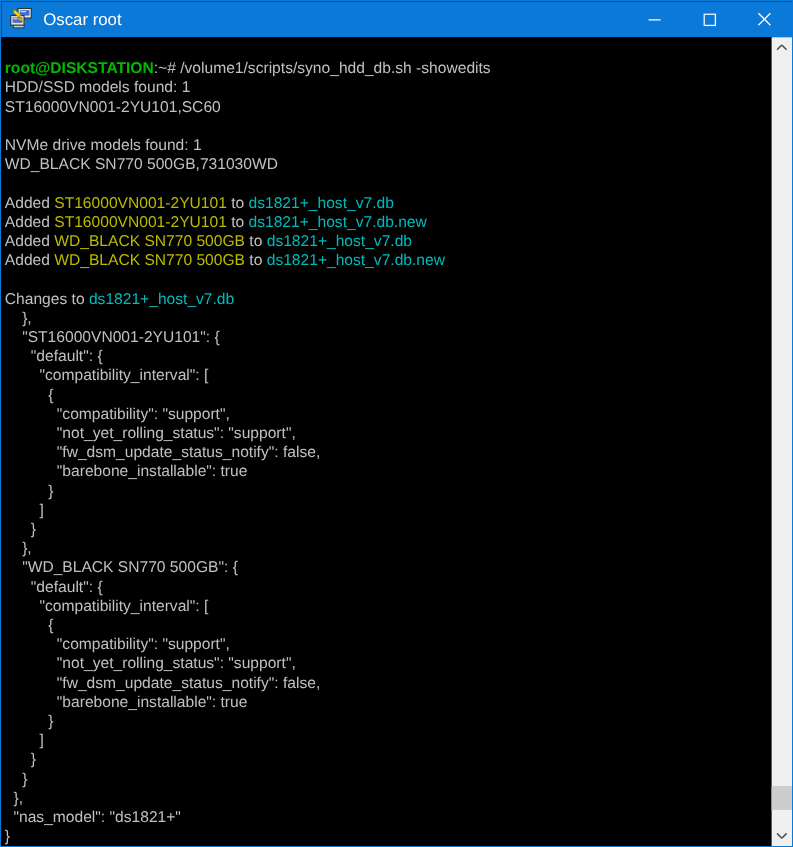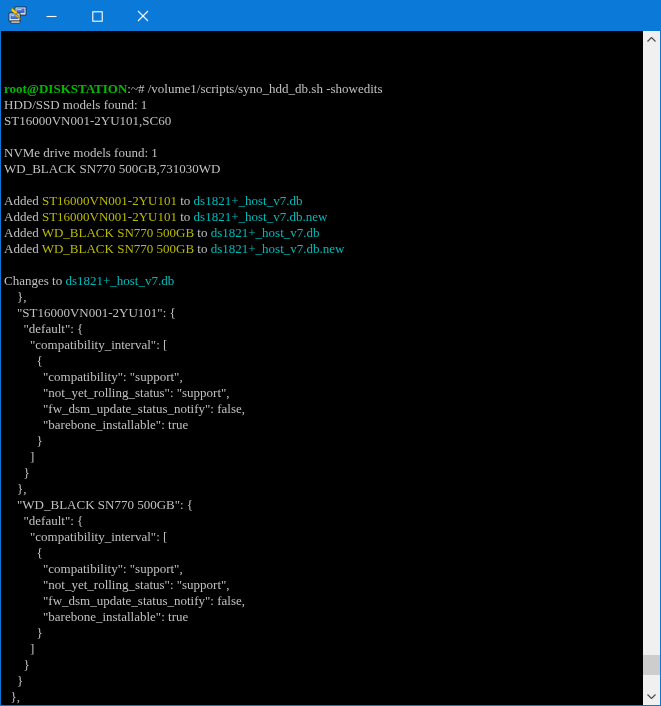--- a/index.html
+++ b/index.html
@@ -57,27 +57,26 @@
   
   .term-body {
     position: relative;
     width: 659px;
     height: 674px;
     background: var(--term-bg);
   }
   .term-screen {
     position: absolute;
     left: 0; top: 0; right: 17px; bottom: 0;
-    padding: 3px 0 0 3px;
-    font-family: Liberation Serif, serif;
+    padding: 18px 0 0 3px;
+    font-family: Liberation Sans, sans-serif;
     font-size: 13px;
     line-height: 16px;
     white-space: pre;
     overflow: hidden;
-    margin-top: 47px;
   }
   .line { height: 16px; }
   .c-fg     { color: var(--fg); }
   .c-green  { color: var(--green); font-weight: bold; }
   .c-yellow { color: var(--yellow); }
   .c-cyan   { color: var(--cyan); }
 
   
   .scrollbar {
     position: absolute;
@@ -112,20 +111,21 @@
       <rect x="8.5" y="2.5" width="8" height="4.5" fill="#3c6cd4"></rect>
       <rect x="9.2" y="3.2" width="4.5" height="1" fill="#cfe0ff"></rect>
 
       <rect x="1" y="7" width="11" height="8" fill="#e8e4dc" stroke="#222" stroke-width="0.8"></rect>
       <rect x="2.5" y="8.5" width="8" height="4.5" fill="#3c6cd4"></rect>
       <rect x="3.2" y="9.2" width="4.5" height="1" fill="#cfe0ff"></rect>
       <rect x="3" y="15" width="9" height="2.2" fill="#cfc9bd" stroke="#222" stroke-width="0.6"></rect>
 
       <polygon points="4,2 10,7 7.5,7.5 13,13 6,9.5 8.6,9 3,4.5" fill="#ffd400" stroke="#8a6d00" stroke-width="0.5"></polygon>
     </svg>
+    <div class="title">Oscar root</div>
     <div class="win-controls">
       <div class="win-btn">
         <svg width="11" height="11" viewBox="0 0 11 11">
           <line x1="0.5" y1="5.5" x2="10.5" y2="5.5" stroke="#fff" stroke-width="1.1"></line>
         </svg>
       </div>
       <div class="win-btn">
         <svg width="11" height="11" viewBox="0 0 11 11">
           <rect x="0.8" y="0.8" width="9.4" height="9.4" fill="none" stroke="#fff" stroke-width="1.1"></rect>
         </svg>

